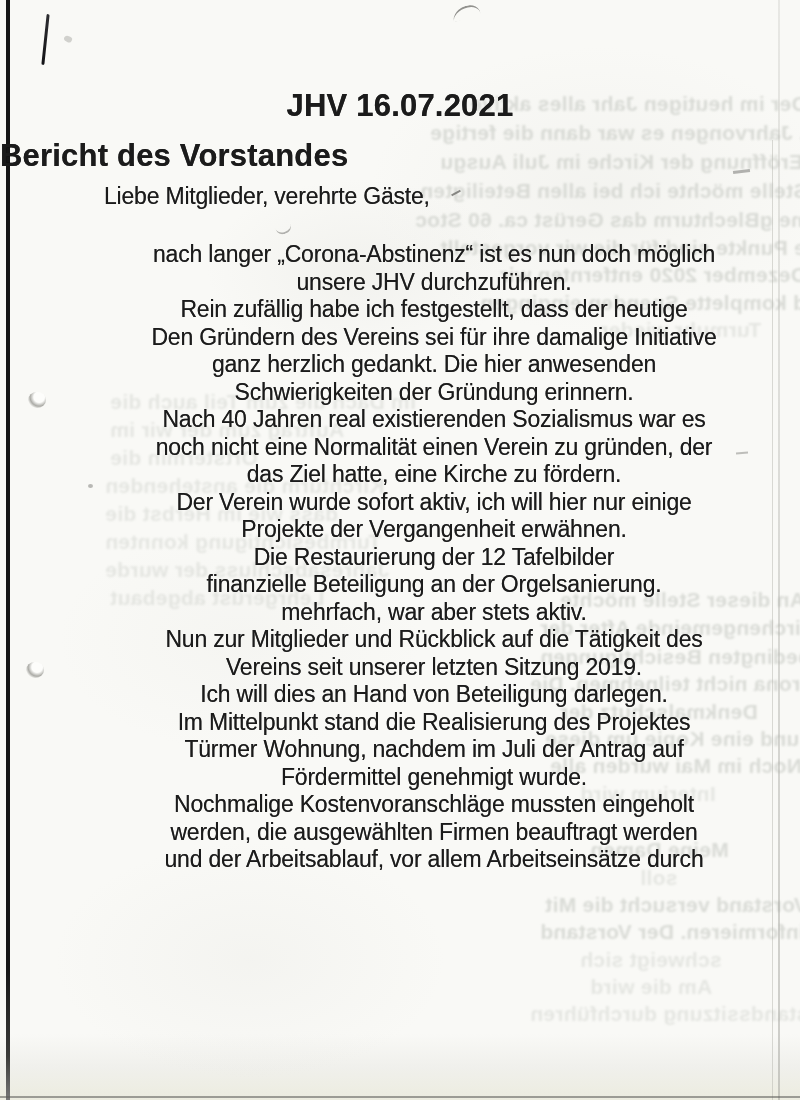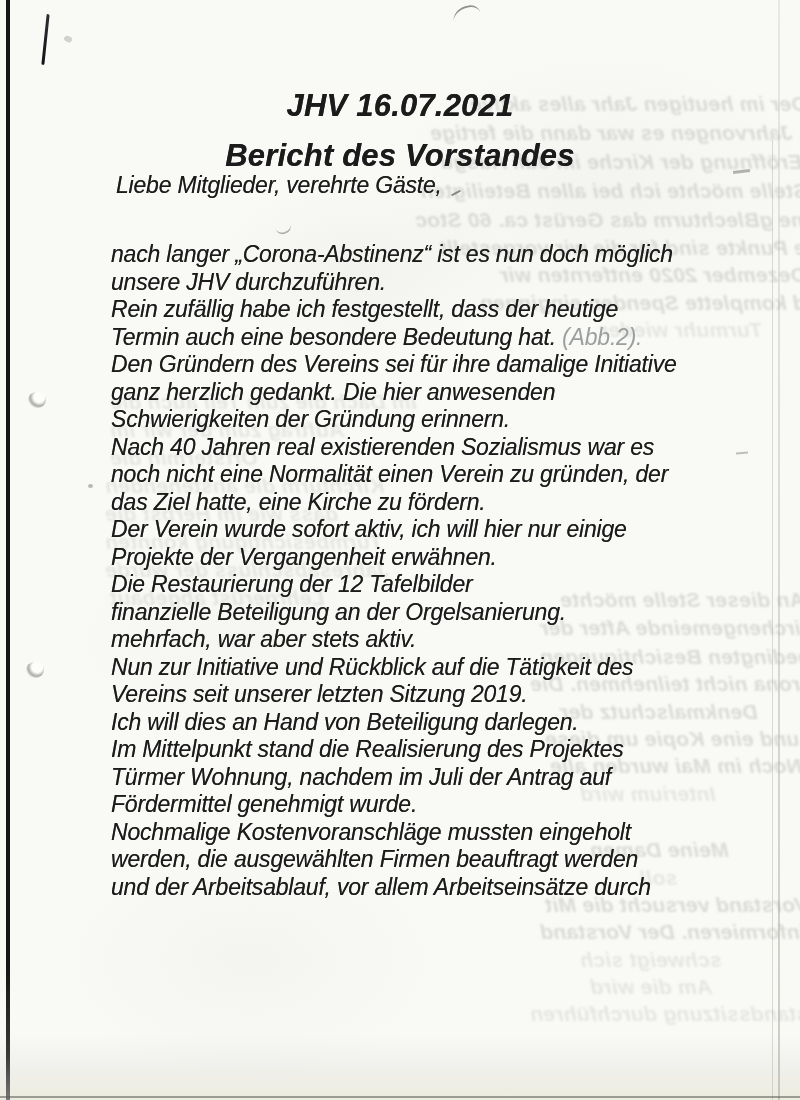--- a/index.html
+++ b/index.html
@@ -14,21 +14,20 @@
     width:800px;height:1100px;
     margin:0 auto;
     background:
       radial-gradient(220px 130px at 360px 270px, rgba(203,203,196,.16), transparent 70%),
       radial-gradient(320px 200px at 600px 190px, rgba(208,208,201,.14), transparent 72%),
       radial-gradient(260px 160px at 240px 640px, rgba(210,210,203,.10), transparent 70%),
       radial-gradient(280px 170px at 250px 960px, rgba(206,206,199,.12), transparent 70%),
       linear-gradient(to bottom, var(--paper) 0 94%, #f0f0ec 97%, #ececdf 100%);
     overflow:hidden;
     font-family:"Liberation Sans","DejaVu Sans",sans-serif;
-    font-style:italic;
   }
   
   .edge-left{position:absolute;left:6px;top:0;width:4px;height:1100px;
     background:linear-gradient(to bottom,#161616 0 88%,#3a3a38 96%,#777 100%);}
   .edge-right{position:absolute;right:20px;top:0;width:2px;height:1100px;
     background:linear-gradient(to bottom,rgba(180,180,174,.25),rgba(160,160,154,.5));}
   .edge-right2{position:absolute;right:27px;top:140px;width:1px;height:960px;background:rgba(175,175,168,.45);}
   .edge-bottom{position:absolute;left:0;bottom:2px;width:100%;height:2px;background:rgba(90,90,86,.55);}
   .pen-stroke{position:absolute;left:44px;top:14px;width:3px;height:51px;
     background:linear-gradient(to bottom,#2e2e32,#131316);transform:rotate(6deg);border-radius:2px;}
@@ -58,26 +57,26 @@
     filter:blur(1.1px);
     white-space:nowrap;
     letter-spacing:.3px;
   }
   .bleed.dim{opacity:.40;}
 
   
   .doc-text{position:absolute;inset:0;color:var(--ink);}
   .title1{position:absolute;top:88px;left:0;width:100%;text-align:center;
     font-size:31px;font-weight:bold;letter-spacing:.2px;text-shadow:0 0 .6px rgba(0,0,0,.75);}
-  .title2{position:absolute;top:138px;left:0;width:100%;text-align:center;
+  .title2{position:absolute;top:138px;left:0;width:100%;text-align:left;
     font-size:31px;font-weight:bold;letter-spacing:.2px;text-shadow:0 0 .6px rgba(0,0,0,.75);}
-  .greeting{position:absolute;top:172px;left:104px;font-size:23px;letter-spacing:-.2px;
-    text-shadow:0 0 .5px rgba(10,10,10,.65);margin-left:12px;}
-  .body-text{position:absolute;top:241px;left:111px;width:660px;font-size:23px;
-    letter-spacing:-.2px;line-height:27.5px;text-shadow:0 0 .5px rgba(10,10,10,.65);}
+  .greeting{position:absolute;top:183px;left:104px;font-size:23px;letter-spacing:-.2px;
+    text-shadow:0 0 .5px rgba(10,10,10,.65);}
+  .body-text{position:absolute;top:241px;left:104px;width:660px;font-size:23px;
+    letter-spacing:-.2px;line-height:27.5px;text-shadow:0 0 .5px rgba(10,10,10,.65);text-align:center;}
   .line{height:27.5px;white-space:nowrap;}
   .line .gray{color:var(--gray);text-shadow:none;}
 </style>
 </head>
 <body>
 
 <div class="page">
 
   <div class="bleed-layer">
       <div class="bleed" style="left: 470px; top: 92px;">Der  im heutigen Jahr alles aktive</div>
@@ -130,33 +129,32 @@
   <div class="speck2"></div>
 
   <div class="doc-text">
     <div class="title1">JHV 16.07.2021</div>
     <div class="title2">Bericht des Vorstandes</div>
     <div class="greeting">Liebe Mitglieder, verehrte Gäste,</div>
     <div class="body-text">
         <div class="line"><span>nach langer „Corona-Abstinenz“ ist es nun doch möglich</span></div>
         <div class="line"><span>unsere JHV durchzuführen.</span></div>
         <div class="line"><span>Rein zufällig habe ich festgestellt, dass der heutige</span></div>
-        <div class="line"><span>Termin auch eine besondere Bedeutung hat. </span><span class="gray">(Abb.2).</span></div>
         <div class="line"><span>Den Gründern des Vereins sei für ihre damalige Initiative</span></div>
         <div class="line"><span>ganz herzlich gedankt. Die hier anwesenden</span></div>
         <div class="line"><span>Schwierigkeiten der Gründung erinnern.</span></div>
         <div class="line"><span>Nach 40 Jahren real existierenden Sozialismus war es</span></div>
         <div class="line"><span>noch nicht eine Normalität einen Verein zu gründen, der</span></div>
         <div class="line"><span>das Ziel hatte, eine Kirche zu fördern.</span></div>
         <div class="line"><span>Der Verein wurde sofort aktiv, ich will hier nur einige</span></div>
         <div class="line"><span>Projekte der Vergangenheit erwähnen.</span></div>
         <div class="line"><span>Die Restaurierung der 12 Tafelbilder</span></div>
         <div class="line"><span>finanzielle Beteiligung an der Orgelsanierung.</span></div>
         <div class="line"><span>mehrfach, war aber stets aktiv.</span></div>
-        <div class="line"><span>Nun zur Initiative und Rückblick auf die Tätigkeit des</span></div>
+        <div class="line"><span>Nun zur Mitglieder und Rückblick auf die Tätigkeit des</span></div>
         <div class="line"><span>Vereins seit unserer letzten Sitzung 2019.</span></div>
         <div class="line"><span>Ich will dies an Hand von Beteiligung darlegen.</span></div>
         <div class="line"><span>Im Mittelpunkt stand die Realisierung des Projektes</span></div>
         <div class="line"><span>Türmer Wohnung, nachdem im Juli der Antrag auf</span></div>
         <div class="line"><span>Fördermittel genehmigt wurde.</span></div>
         <div class="line"><span>Nochmalige Kostenvoranschläge mussten eingeholt</span></div>
         <div class="line"><span>werden, die ausgewählten Firmen beauftragt werden</span></div>
         <div class="line"><span>und der Arbeitsablauf, vor allem Arbeitseinsätze durch</span></div>
       </div>
   </div>

